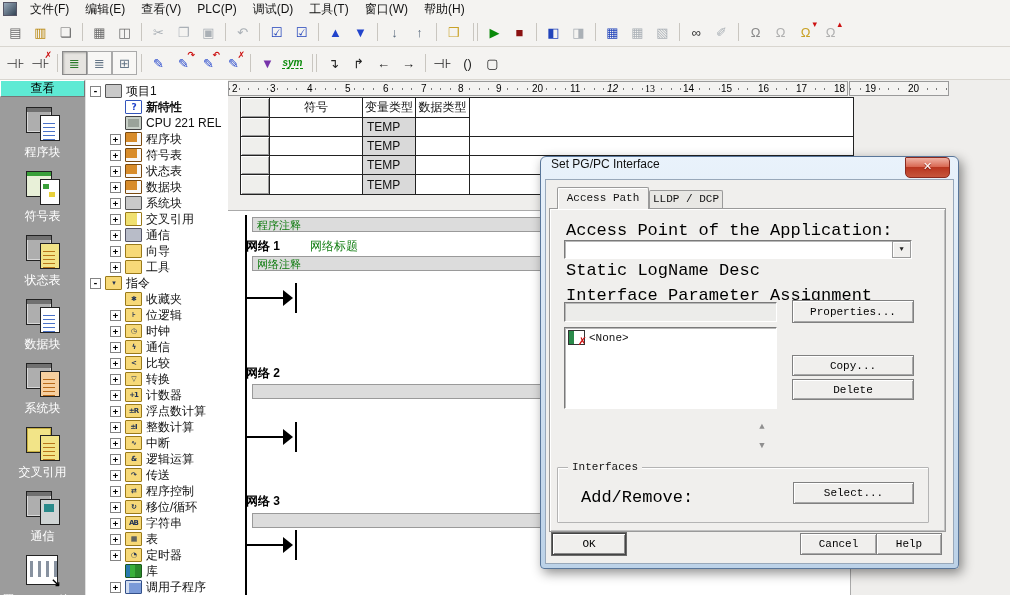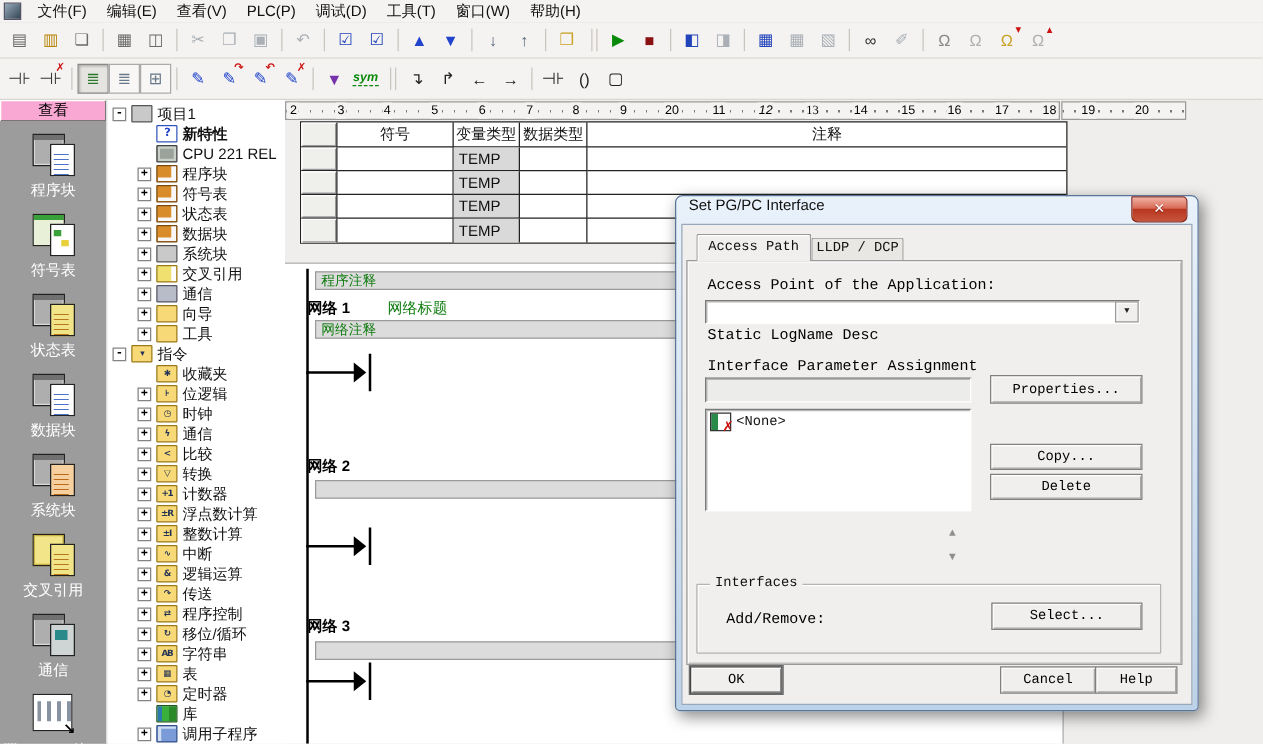--- a/index.html
+++ b/index.html
@@ -20,21 +20,21 @@
   .tbtn.sep::before{content:"";position:absolute;left:-6px;top:2px;bottom:2px;width:1px;background:#c9c6c0}
   .tbtn.grip{margin-left:16px}
   .tbtn.grip::before{box-shadow:-4px 0 0 #c9c6c0}
   .tbtn.framed{border:1px solid #aaa;background:#f8f7f5}
   .tbtn.pressed{border:1px solid #8a8a8a;background:#e6e4e0;box-shadow:inset 1px 1px 2px rgba(0,0,0,.25)}
   .tbtn .badge{position:absolute;right:0;top:-2px;color:#cc1111;font:bold 9px "DejaVu Sans",sans-serif}
   .tbtn .badge:empty{display:none}
   .tbtn.sym span.g{font:italic bold 10px "Liberation Sans",sans-serif;border-bottom:1px dashed #0a8a0a}
   
   .sidebar{position:absolute;left:0;top:80px;width:85px;bottom:0;background:#9c9c9c;border-right:1px solid #6e6e6e;overflow:hidden}
-  .sb-header{height:15px;background:#f9a8d4;border:1px solid;border-color:#fff #777 #777 #fff;
+  .sb-header{height:15px;background:#5eead4;border:1px solid;border-color:#fff #777 #777 #fff;
              font-size:12px;text-align:center;line-height:14px;color:#000}
   .sitems{padding-top:9px}
   .sitem{height:64px;display:flex;flex-direction:column;align-items:center;cursor:default}
   .slabel{font-size:12px;color:#fff;margin-top:2px;white-space:nowrap}
   .sicon{position:relative;width:40px;height:36px}
   .sicon .a{position:absolute;left:3px;top:1px;width:24px;height:24px;background:#aeaeae;border:1px solid #222;
             box-shadow:inset 0 4px 0 #707070,inset 0 0 0 1px #d8d8d8}
   .sicon .b{position:absolute;right:3px;bottom:1px;width:18px;height:24px;background:#fff;border:1px solid #222;
             background-image:repeating-linear-gradient(#fff 0 3px,#4a72c8 3px 4px);background-size:12px 100%;
             background-repeat:no-repeat;background-position:2px 4px}
@@ -115,21 +115,21 @@
   .dlg-close{position:absolute;top:0;right:8px;width:43px;height:19px;background:linear-gradient(#f0b2a4 0%,#d96a55 45%,#b93620 50%,#c6553c 100%);
              border:1px solid #8a2a20;border-radius:1px 4px 5px 5px;color:#fff;font:bold 11px/18px "DejaVu Sans",sans-serif;
              text-align:center;text-shadow:0 1px 1px #7a1a10;cursor:default}
   .dlg-client{position:absolute;left:4px;right:4px;top:22px;bottom:4px;background:#f0efed;border:1px solid #98a8ba}
   .tabpage{position:absolute;left:8px;top:51px;width:395px;height:322px;background:#f0efed;border:1px solid #9a9a9a;
            box-shadow:inset 1px 1px 0 #fff,inset -1px -1px 0 #c0c0c0;z-index:2}
   .tab{position:absolute;background:#f0efed;border:1px solid #9a9a9a;border-bottom:none;border-radius:2px 2px 0 0;
        font-size:11px;text-align:center;cursor:default}
   .tab.active{left:16px;top:30px;width:90px;height:21px;line-height:21px;z-index:3;box-shadow:inset 1px 1px 0 #fff}
   .tab.inactive{left:108px;top:33px;width:72px;height:18px;line-height:17px;z-index:1;background:#e8e7e4}
-  .dl{position:absolute;font-size:12px;color:#000;z-index:4;white-space:nowrap}
+  .dl{position:absolute;font-size:17px;color:#000;z-index:4;white-space:nowrap}
   .sunken{position:absolute;z-index:4;background:#fff;border:1px solid;border-color:#7a7a7a #fff #fff #7a7a7a;
           box-shadow:inset 1px 1px 0 #b8b8b8}
   .combo{left:23px;top:83px;width:346px;height:17px}
   .combo .val{position:absolute;left:3px;top:1px;font-size:11px}
   .combo .btn{position:absolute;right:0;top:0;bottom:0;width:17px;background:#f0efed;border:1px solid #9a9a9a;
               box-shadow:inset 1px 1px 0 #fff;text-align:center;font-size:7px;line-height:15px;color:#222}
   .ifinput{left:23px;top:145px;width:211px;height:18px;background:#ececea}
   .listbox{left:23px;top:170px;width:211px;height:80px}
   .lrow{display:flex;align-items:center;padding:2px 0 0 3px;font-size:11px}
   .ni{position:relative;width:15px;height:13px;border:1px solid #333;margin-right:4px;flex:none;
@@ -750,21 +750,20 @@
   <span class="rnum" style="left: 14px;">19</span>
       <span class="rnum" style="left: 57px;">20</span>
     </div>
 
   <div class="vtable">
     <div class="vrow hdr">
       <span class="vc"></span>
       <span class="vc">符号</span>
       <span class="vc">变量类型</span>
       <span class="vc">数据类型</span>
-      <span class="vc">注释</span>
     </div>
     <div>
 
         <div class="vrow">
           <span class="vc"></span>
           <span class="vc"></span>
           <span class="vc">TEMP</span>
           <span class="vc"></span>
           <span class="vc"></span>
         </div>

